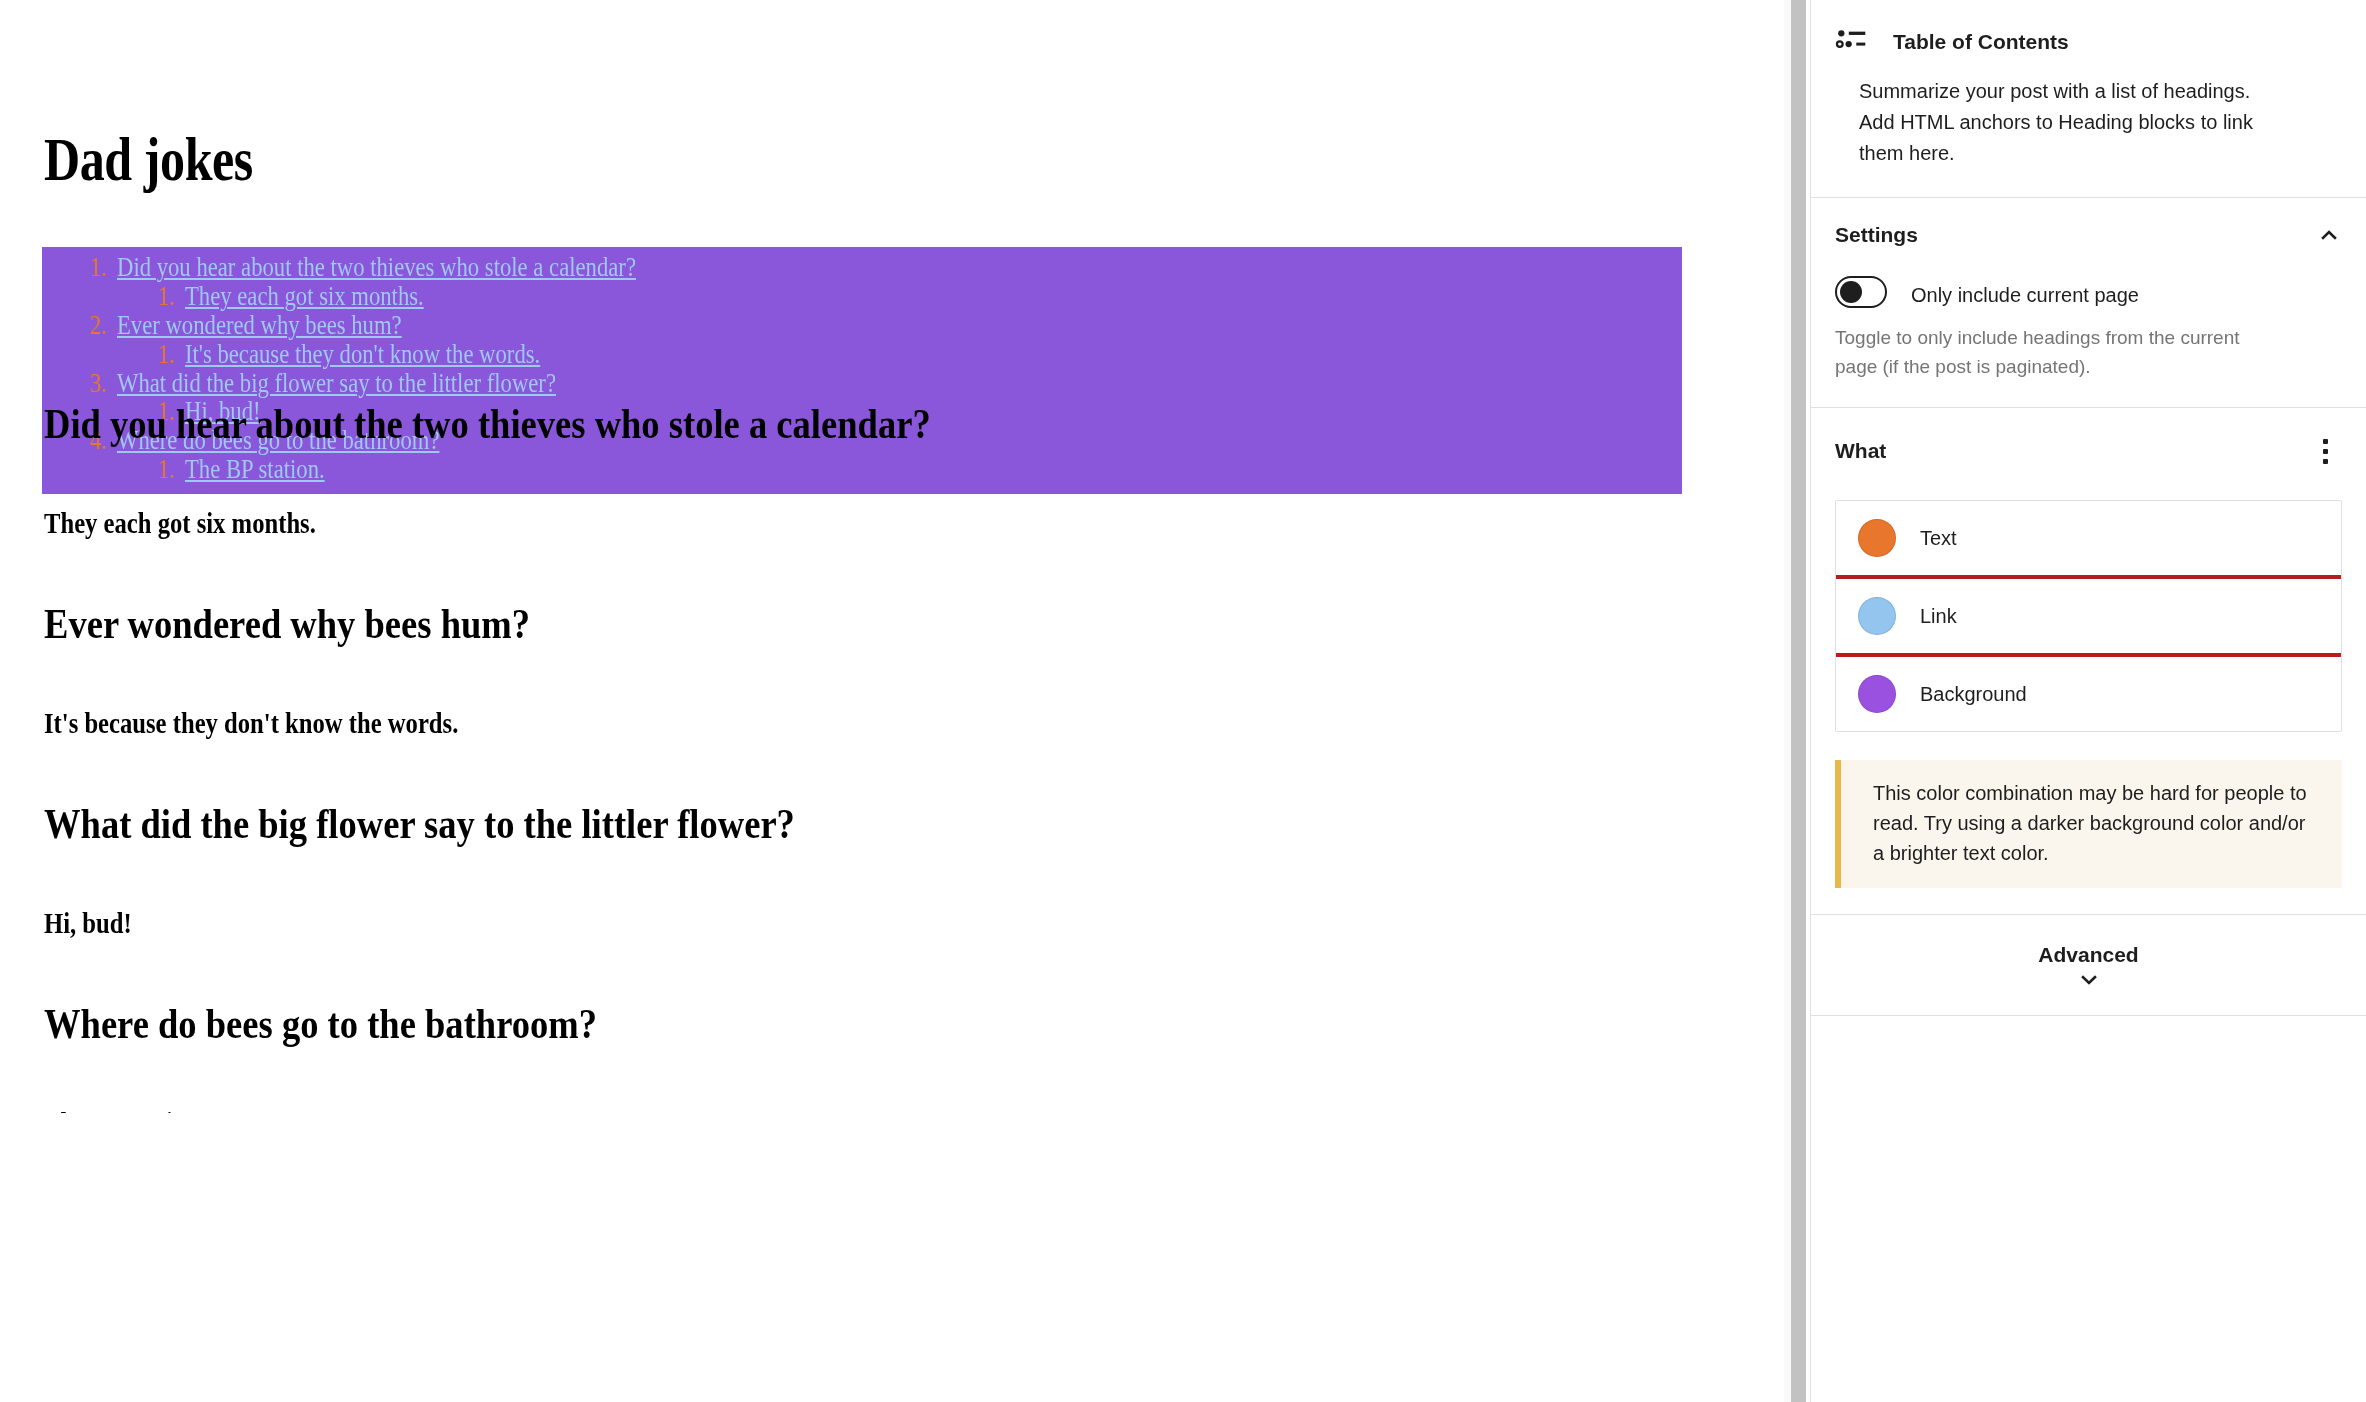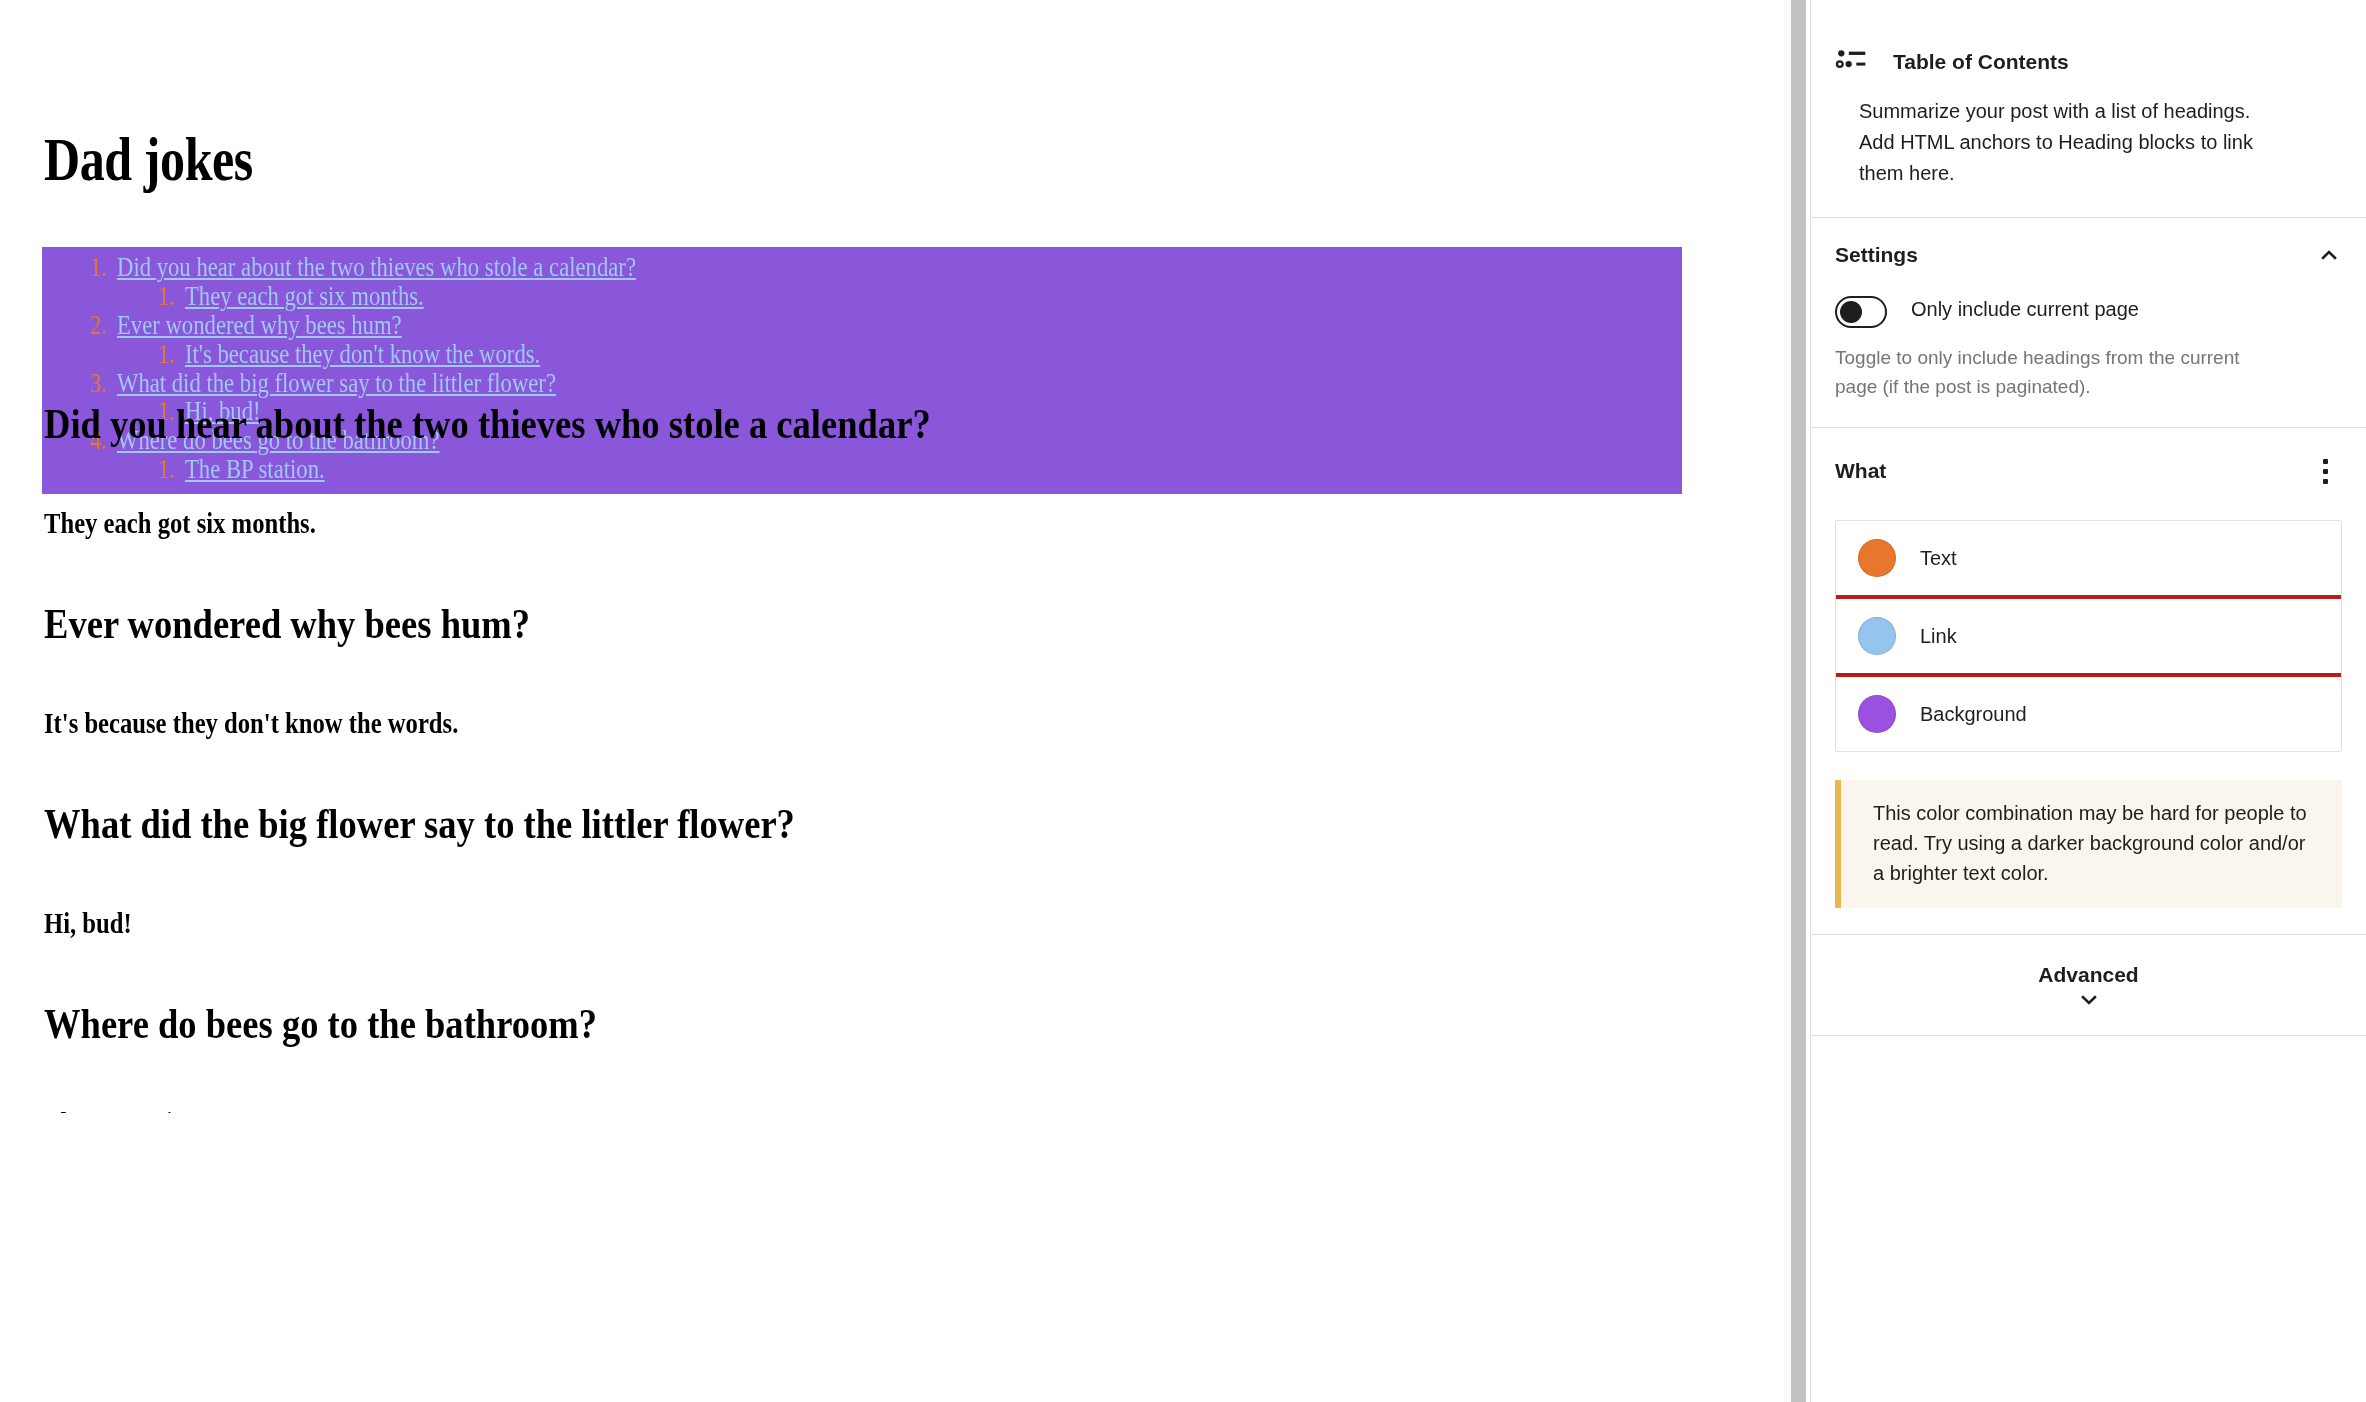--- a/index.html
+++ b/index.html
@@ -172,21 +172,20 @@
 
   
   .block-card {
     padding: 26px 24px 28px 24px;
     box-sizing: border-box;
   }
   .block-card-head {
     display: flex;
     align-items: flex-start;
     gap: 22px;
-    margin-top: 20px;
   }
   .block-icon {
     width: 36px;
     height: 36px;
     flex: none;
     margin-top: -2px;
     display: block;
   }
   .block-title {
     font-size: 21px;
@@ -216,21 +215,21 @@
   .sec-title {
     font-size: 21px;
     font-weight: 700;
     color: #1e1e1e;
   }
   .chev { width: 26px; height: 26px; flex: none; display: block; }
 
   
   .toggle-row {
     display: flex;
-    align-items: flex-start;
+    align-items: flex-end;
     gap: 24px;
     padding: 18px 24px 0 24px;
     box-sizing: border-box;
   }
   .switch {
     width: 52px;
     height: 32px;
     border: 2px solid #1e1e1e;
     border-radius: 17px;
     background: #ffffff;

